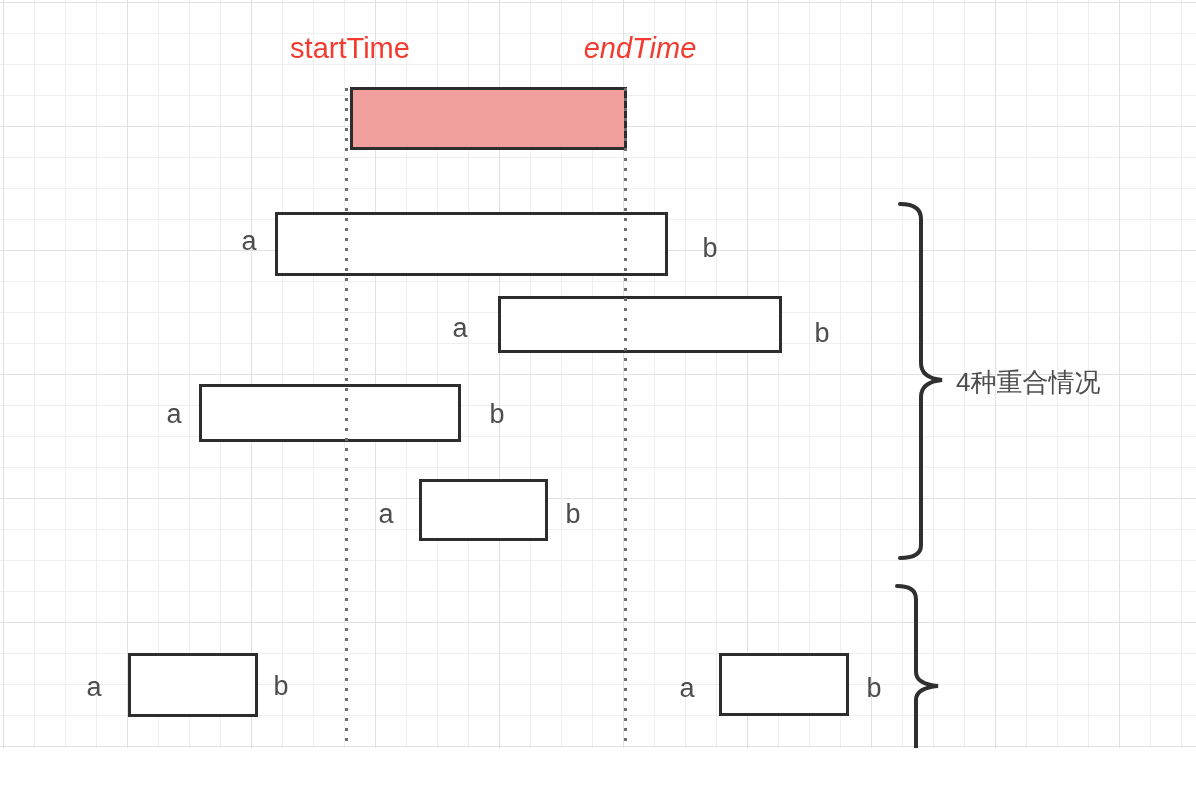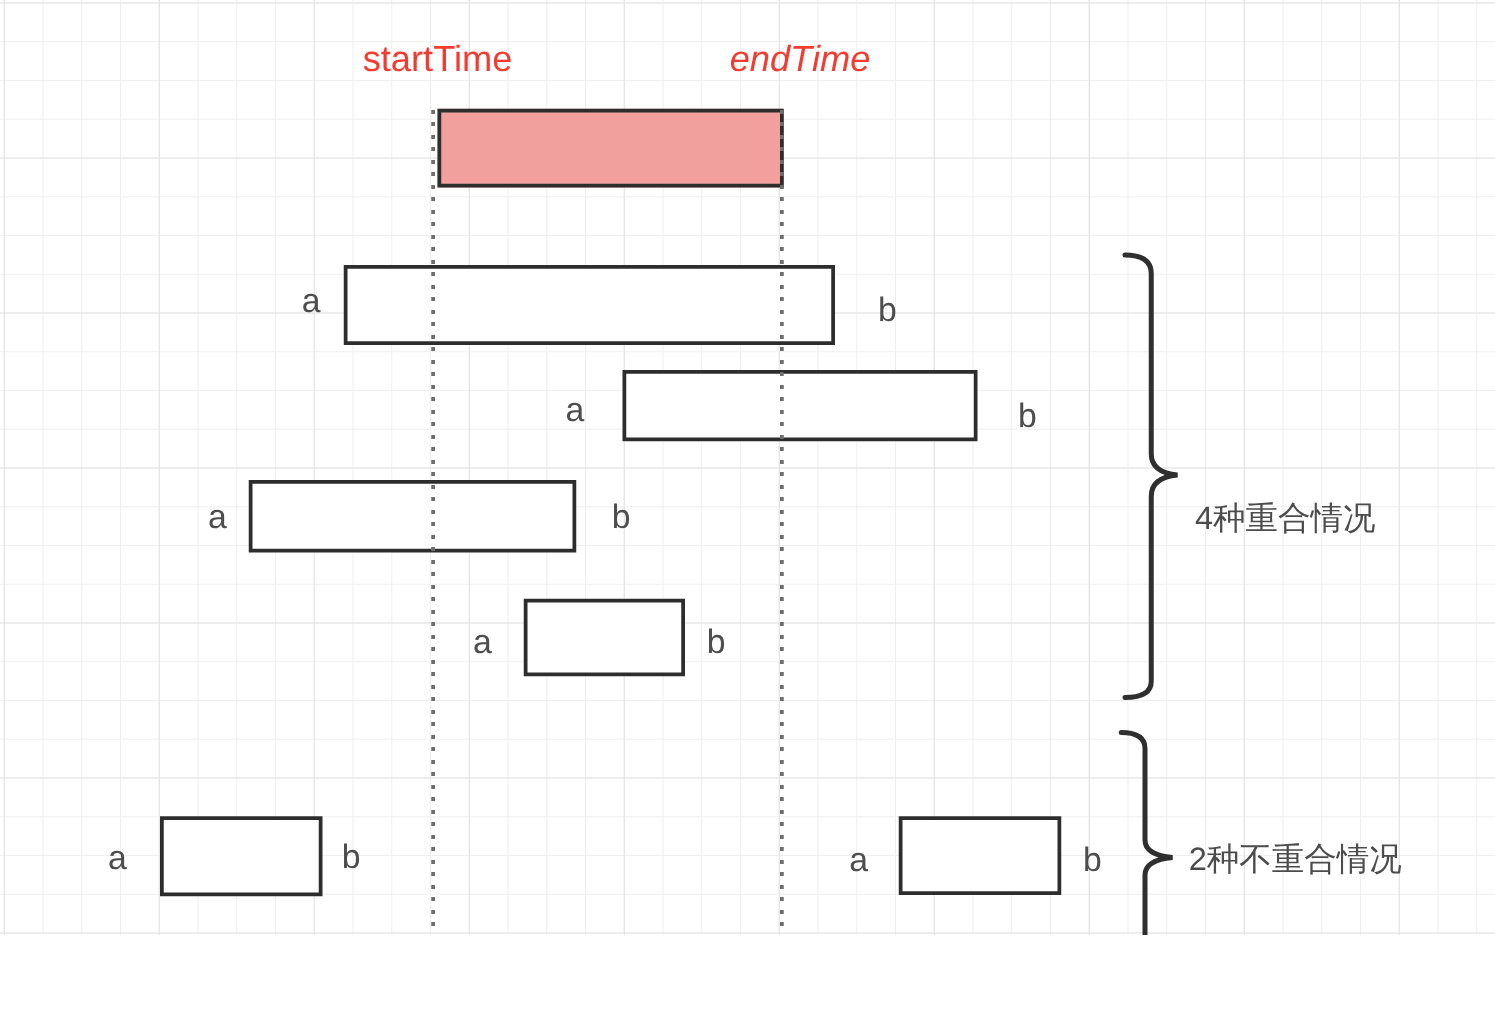--- a/index.html
+++ b/index.html
@@ -89,21 +89,21 @@
   #brace-nonoverlap{left:888px;top:578px;}
 
   
   .group-label{
     color:#4c4c4c;
     font-size:26px;
     line-height:1;
     transform:translateY(-50%);
     white-space:nowrap;
   }
-  #group-label-overlap{left:956px;top:382px;margin-top:32px;}
+  #group-label-overlap{left:956px;top:382px;}
   #group-label-nonoverlap{left:951px;top:687px;}
 
   
   #page-edge{
     left:640px;top:809px;width:556px;height:3px;
     background-image:repeating-linear-gradient(to right,#cfcfcf 0 5px,transparent 5px 11px);
   }
 </style>
 </head>
 <body>
@@ -143,17 +143,16 @@
   <div class="abs ab-label" id="case6-b">b</div>
 
   <svg class="abs brace-svg" id="brace-overlap" width="60" height="370" viewBox="0 0 60 370">
     <path d="M10,8 Q31,8 31,23 L31,167 Q31,182 52,184 Q31,186 31,201 L31,349 Q31,362 10,362"></path>
   </svg>
   <svg class="abs brace-svg" id="brace-nonoverlap" width="60" height="210" viewBox="0 0 60 210">
     <path d="M9,8 Q28,8 28,21 L28,94 Q28,106 50,108 Q28,110 28,122 L28,190 Q28,202 9,202"></path>
   </svg>
 
   <div class="abs group-label" id="group-label-overlap">4种重合情况</div>
-  <div class="abs group-label" id="group-label-nonoverlap">2种不重合情况</div>
 
   <div class="abs" id="page-edge"></div>
 
 </div>
 
 </body></html>

